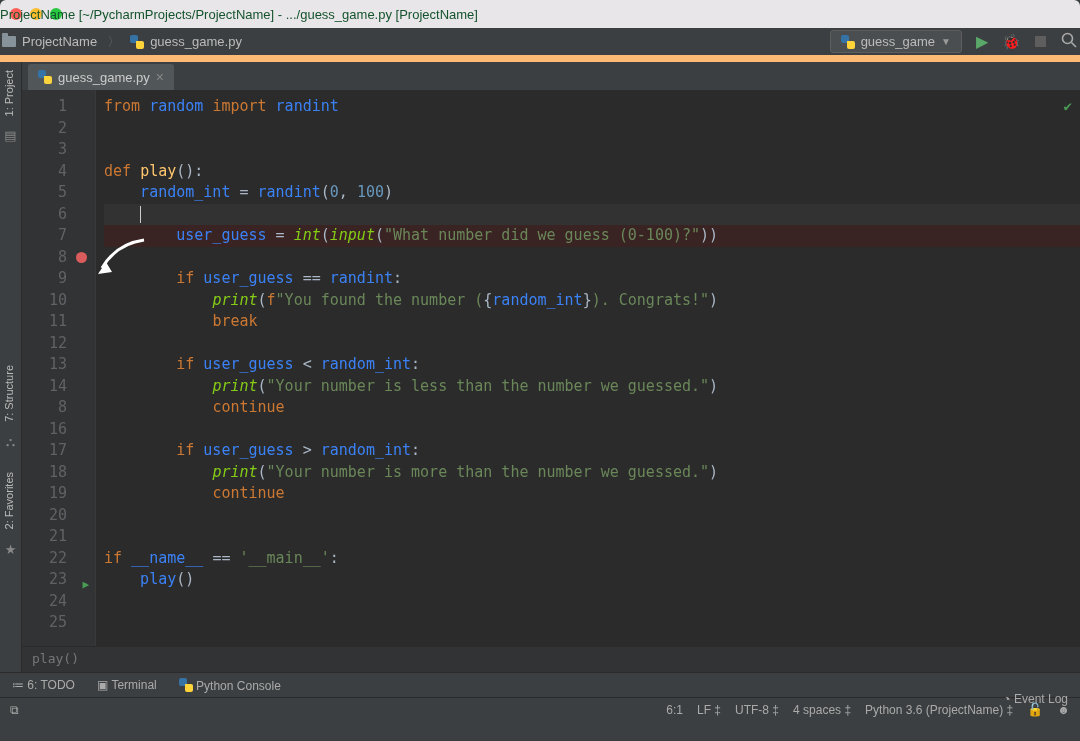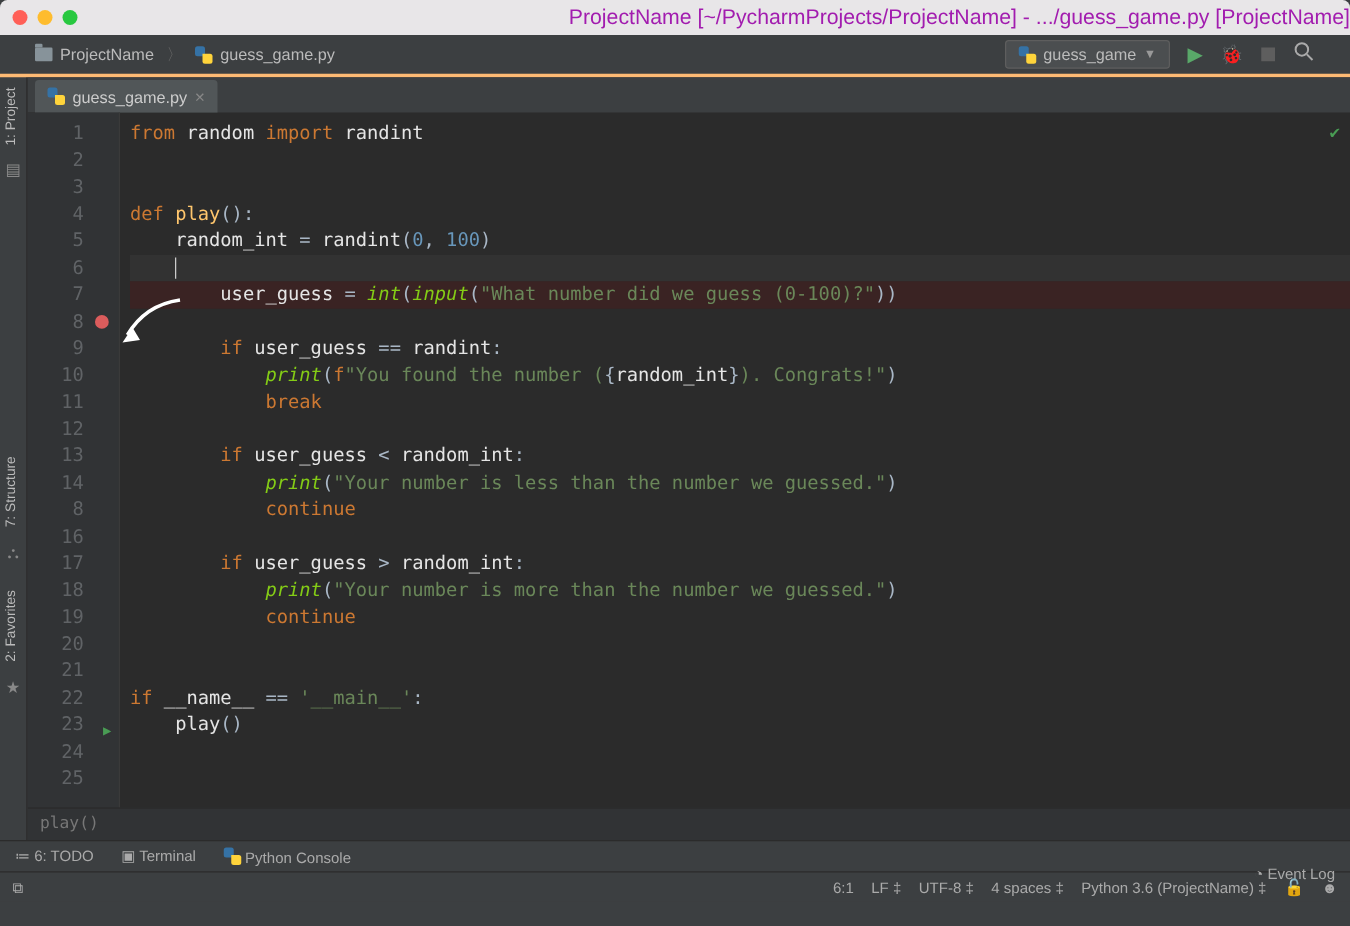--- a/index.html
+++ b/index.html
@@ -2,23 +2,23 @@
 <html><head>
 <meta charset="utf-8">
 <style>
 * { margin:0; padding:0; box-sizing:border-box; }
 body { font-family: -apple-system, "Helvetica Neue", Arial, sans-serif; background:#3c3f41; color:#bbb; width:1080px; height:741px; overflow:hidden; font-size:13px; }
 
 .titlebar { height:28px; background:#e8e6e8; display:flex; align-items:center; position:relative; border-top-left-radius:6px; border-top-right-radius:6px;}
 .traffic { display:flex; gap:8px; margin-left:10px;}
 .dot { width:12px; height:12px; border-radius:50%; }
 .dot.red { background:#ff5f57; } .dot.yellow{ background:#febc2e;} .dot.green{ background:#28c840;}
-.title-text { position:absolute; left:0; right:0; text-align:right; font-size:17px; color:#a21caf; }
-
-.navbar { height:34px; background:#3c3f41; display:flex; align-items:center; padding:0 28px; border-bottom:3px solid #fdba74;}
+.title-text { position:absolute; left:0; right:0; text-align:left; font-size:13px; color:#14532d; }
+
+.navbar { height:34px; background:#3c3f41; display:flex; align-items:center; padding:0 2px; border-bottom:7px solid #fdba74;}
 .crumb { display:flex; align-items:center; gap:6px; color:#bbb; font-size:13px;}
 .crumb-sep { color:#666; margin:0 4px;}
 .spacer { flex:1; }
 .run-config { background:#4b4e50; border:1px solid #5e5e5e; border-radius:3px; padding:3px 10px; display:flex; align-items:center; gap:6px; color:#bbb; font-size:13px;text-align:right;}
 .tri-down { font-size:10px; color:#999; }
 .toolbar-icons { display:flex; align-items:center; gap:14px; margin-left:14px;}
 .run-tri { color:#59a869; font-size:16px;}
 .bug { color:#59a869; font-size:15px;}
 .stop-sq { width:11px; height:11px; background:#5e5e5e; }
 .search-ico { color:#aaa; font-size:16px; }
@@ -44,21 +44,21 @@
 .line-bp { background:#3a2323; }
 .caret { display:inline-block; width:1px; height:17px; background:#ccc; vertical-align:middle;}
 .check { position:absolute; top:6px; right:8px; color:#499c54; font-size:14px;}
 
 
 .kw { color:#cc7832; }
 .fn { color:#ffc66d; }
 .bi { color:#84cc16;font-style:italic; }
 .str { color:#6a8759; }
 .num { color:#6897bb; }
-.id { color:#e5e5e5; }
+.id { color:#3b82f6; }
 .pn { color:#a9b7c6; }
 
 .breadcrumb-bar { height:26px; background:#313335; border-top:1px solid #2b2b2b; padding:4px 10px; color:#777; font-size:13px; font-family:Menlo,monospace;}
 
 .bottom-tools { height:25px; background:#3c3f41; border-top:1px solid #2b2b2b; display:flex; align-items:center; padding:0 12px; gap:22px; color:#aaa; font-size:12px;}
 .bottom-tools .right { margin-left:auto; display:flex; align-items:flex-start; gap:6px;margin-top:28px;}
 
 .statusbar { height:24px; background:#3c3f41; border-top:1px solid #2b2b2b; display:flex; align-items:center; padding:0 10px; color:#aaa; font-size:12px;}
 .statusbar .right { margin-left:auto; display:flex; gap:14px; align-items:center;}
 

